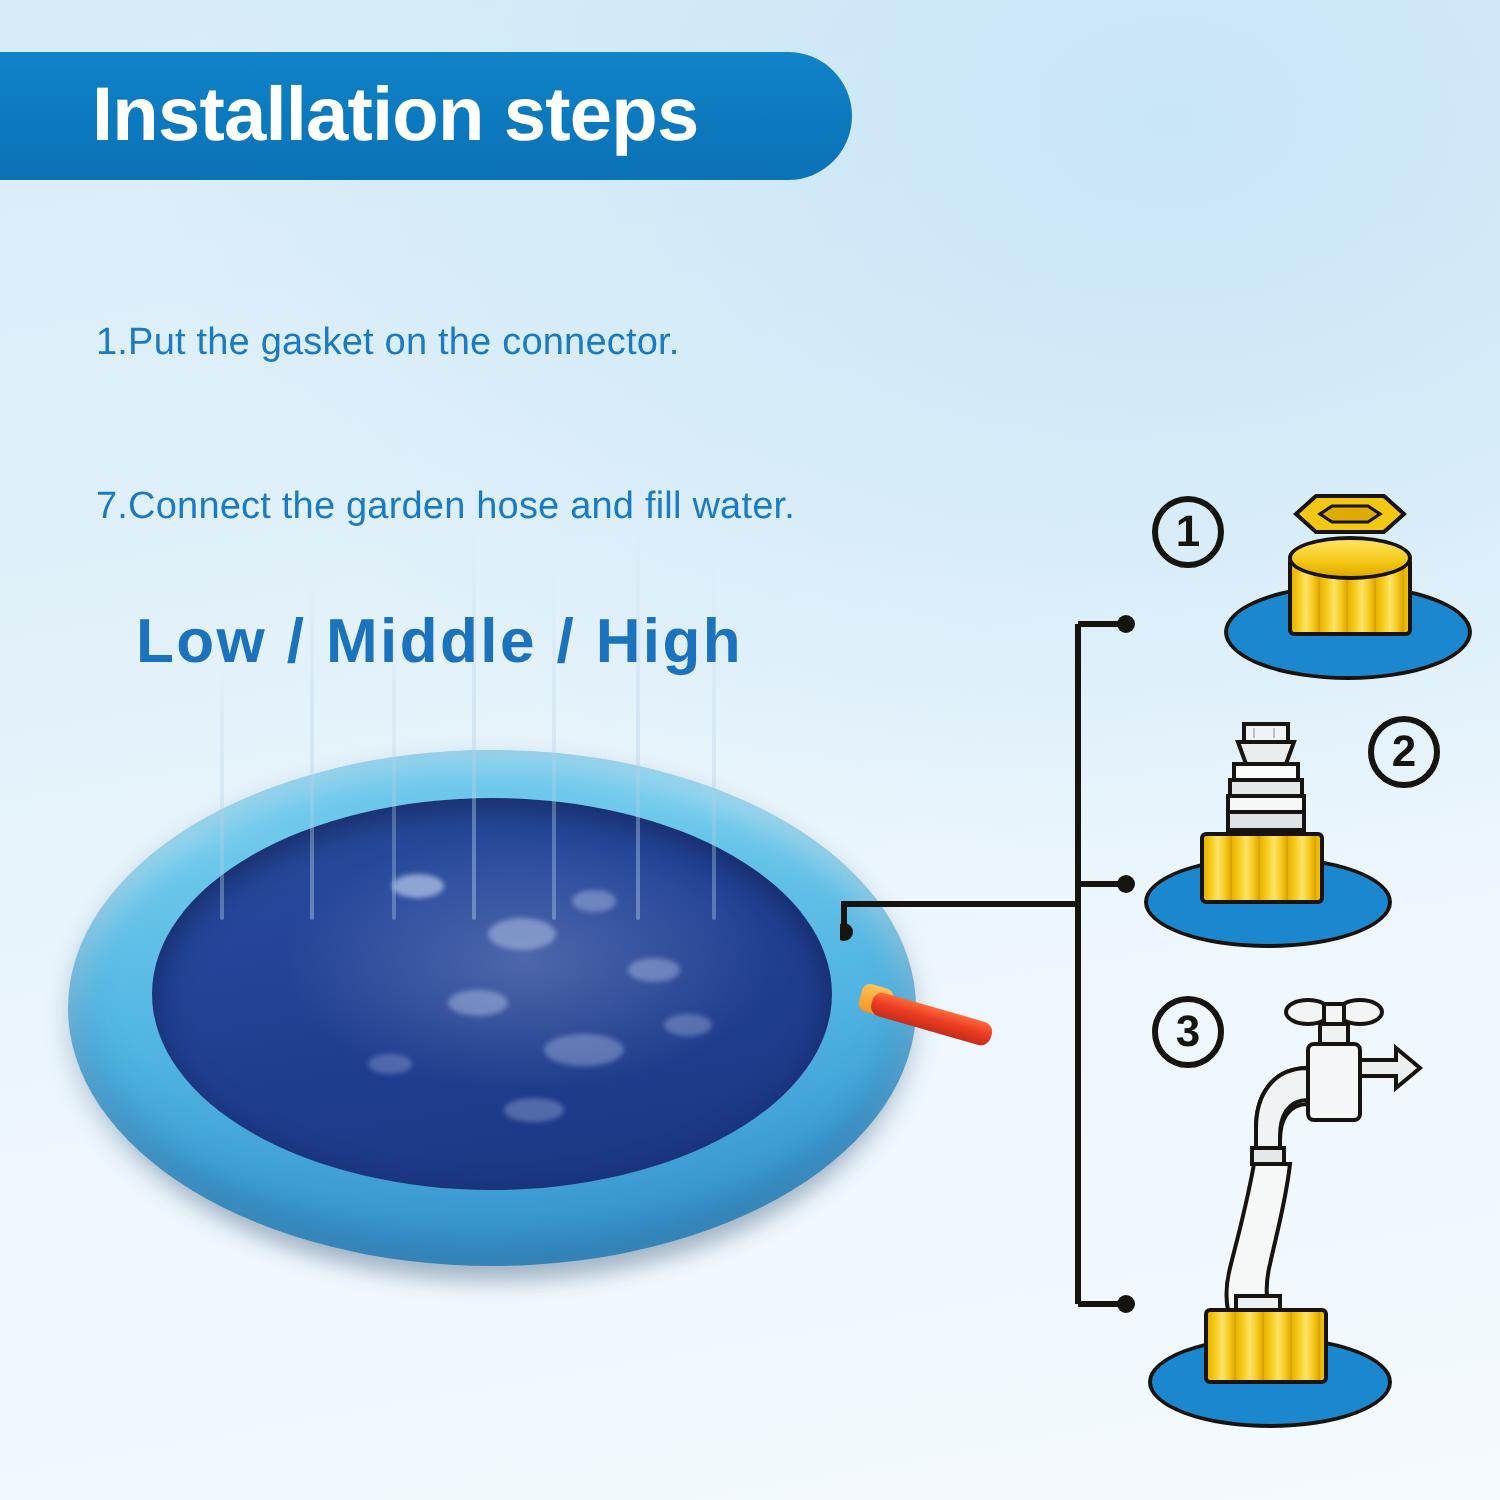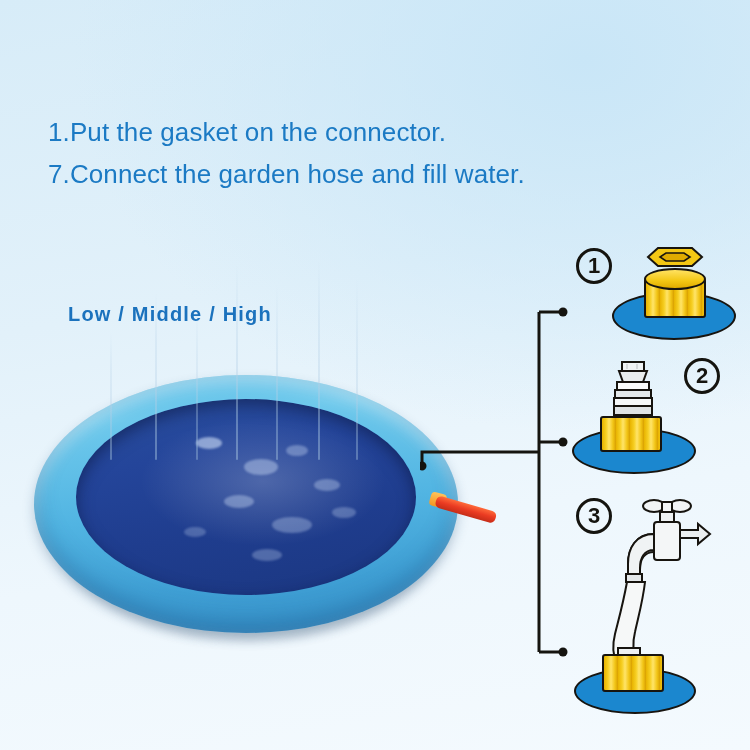--- a/index.html
+++ b/index.html
@@ -47,33 +47,34 @@
 
   
   #steps-list {
     position: absolute;
     left: 48px;
     top: 111px;
     width: 640px;
   }
   .step-line {
     color: #1b7ac4;
-    font-size: 26px;
+    font-size: 19px;
     line-height: 42px;
     white-space: nowrap;
     letter-spacing: 0.1px;
+    margin-top: 40px;
   }
 
   
   #spray-label {
     position: absolute;
     left: 68px;
     top: 303px;
     color: #1b72bd;
-    font-size: 20px;
+    font-size: 31px;
     font-weight: bold;
     letter-spacing: 1.2px;
     white-space: nowrap;
     z-index: 6;
     text-align: center;
   }
 
   
   #splash-pad-figure {
     position: absolute;
@@ -201,20 +202,23 @@
     border-radius: 50%;
     background: linear-gradient(180deg, #ffe261 0%, #f3c714 60%, #e0ab00 100%);
     border: 2px solid #17140f;
   }
 </style>
 </head>
 <body>
 
 <div id="page">
 
+  <div id="header-banner">
+    <div id="header-title">Installation steps</div>
+  </div>
 
   <div id="steps-list">
     <div class="step-line">1.Put the gasket on the connector.</div>
     <div class="step-line">7.Connect the garden hose and fill water.</div>
   </div>
 
   <div id="spray-label">Low  /  Middle  /  High</div>
 
   <div id="spray-layer">
     <div class="jet" style="left:92px;  height:128px; opacity:.55;"></div>

